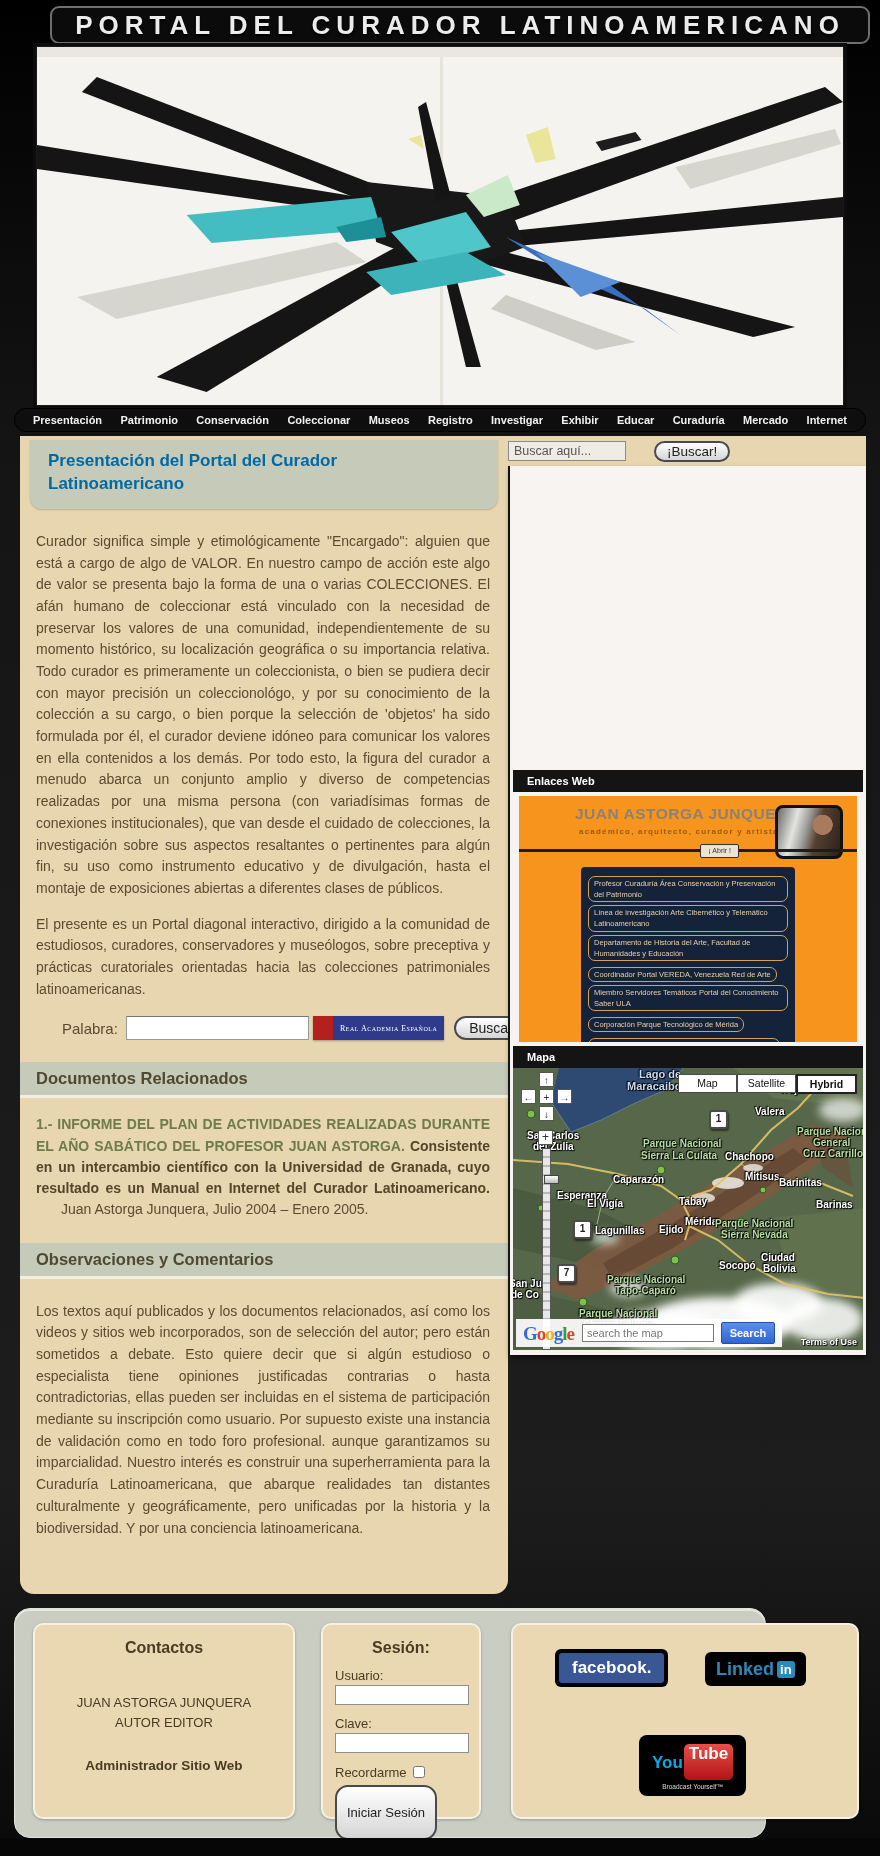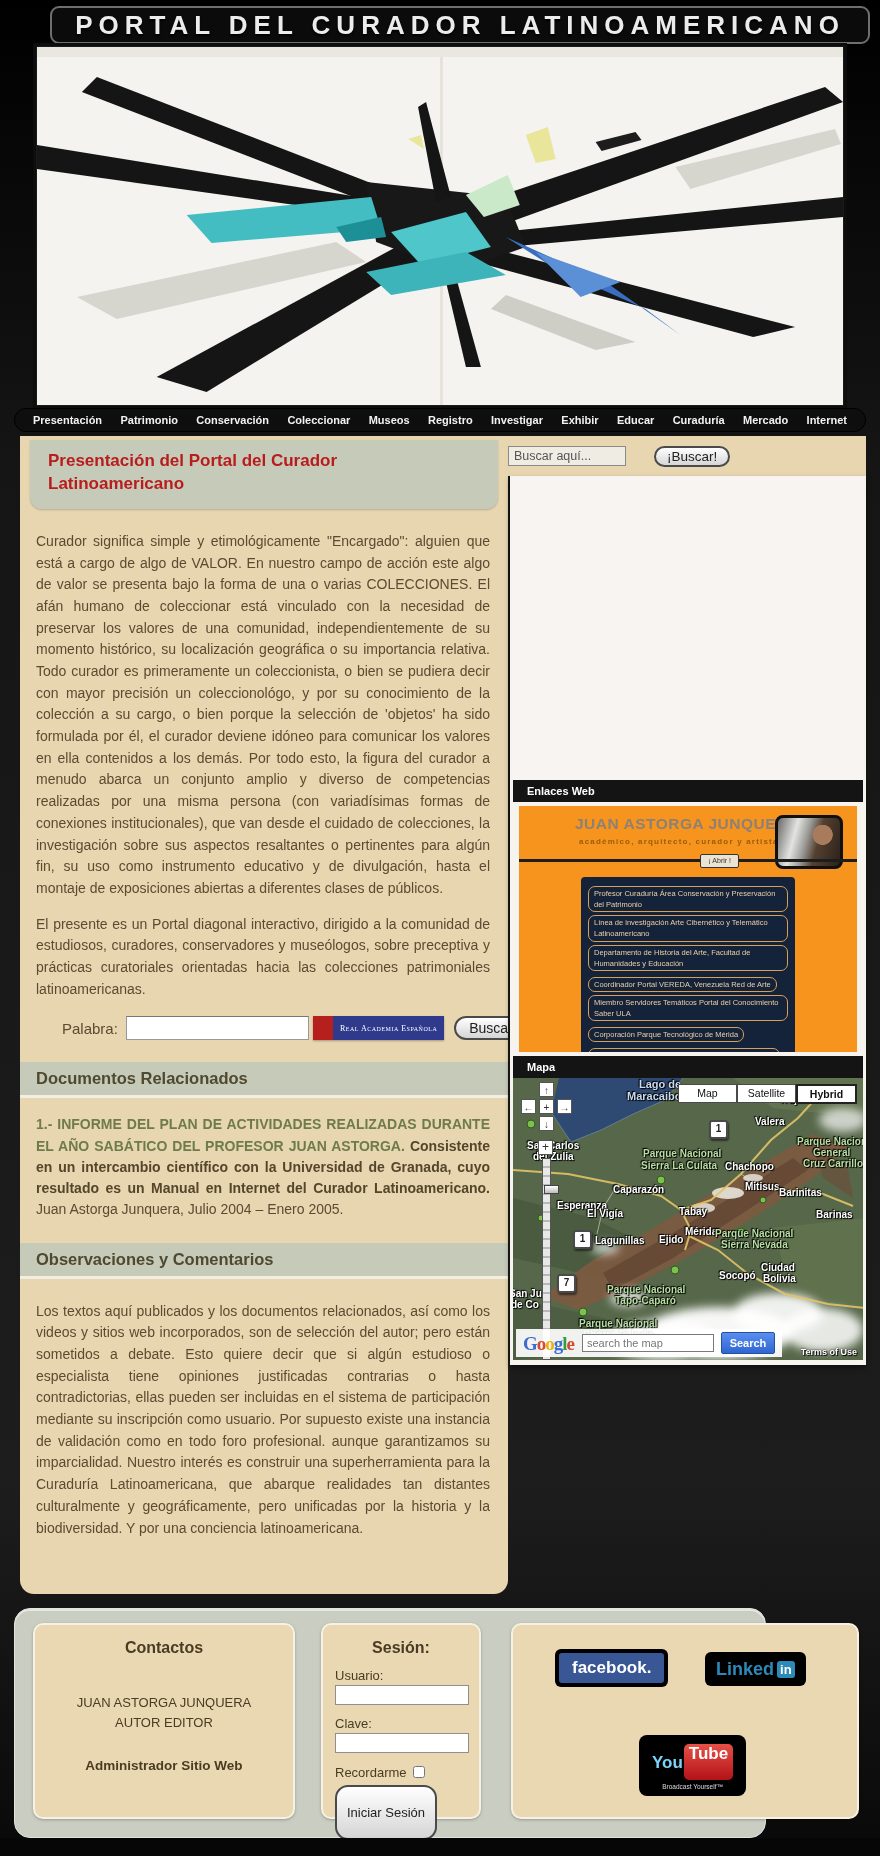--- a/index.html
+++ b/index.html
@@ -27,21 +27,21 @@
     display:flex;align-items:center;justify-content:space-between;padding:0 18px;box-sizing:border-box;
   }
   .nav-item{color:#f2f2f2;font-size:11px;font-weight:bold;cursor:pointer;white-space:nowrap;}
   
   .left-col{
     position:absolute;left:20px;top:436px;width:488px;height:1158px;
     background:#e7d6b0;border-radius:0 0 14px 14px;overflow:hidden;box-sizing:border-box;
   }
   .page-heading{
     margin:4px 10px 0;background:#c6cab9;border-radius:0 0 12px 12px;
-    padding:10px 18px 13px;font-size:17px;font-weight:bold;color:#b91c1c;line-height:1.35;
+    padding:10px 18px 13px;font-size:17px;font-weight:bold;color:#0369a1;line-height:1.35;
     box-shadow:0 1px 2px rgba(0,0,0,.2);
   }
   .page-heading span{display:block;max-width:345px;}
   .body-text{padding:22px 18px 0 16px;font-size:14px;line-height:1.55;color:#5d4a31;text-align:justify;}
   .body-text p{margin:0 0 14px;}
   .palabra-row{display:flex;align-items:center;margin:16px 0 22px 42px;}
   .palabra-label{font-size:15px;color:#5d4a31;margin-right:8px;}
   .word-input{width:206px;height:24px;background:#fff;border:1px solid #999;border-top-color:#777;box-sizing:border-box;}
   .rae{display:flex;height:24px;margin-left:4px;cursor:pointer;box-shadow:0 1px 2px rgba(0,0,0,.3);}
   .rae-red{width:20px;background:#b5201e;}
@@ -53,24 +53,24 @@
     color:#222;cursor:pointer;white-space:nowrap;
   }
   .buscar-pill{margin-left:10px;padding:2px 13px;font-size:14px;}
   .section-bar{
     margin-top:20px;background:#c6cab9;padding:7px 16px;font-size:16.5px;font-weight:bold;
     color:#4f4930;border-bottom:3px solid #f3eee2;
   }
   .docs-body{padding:16px 18px 2px 16px;font-size:14px;line-height:1.52;text-align:justify;}
   .docs-title{color:#6e7b4b;font-weight:bold;}
   .docs-bold{color:#55452a;font-weight:bold;}
-  .docs-byline{color:#5d4a31;}
+  .docs-byline{color:#5d4a31;margin-left:25px;}
   
   .right-col{position:absolute;left:508px;top:436px;width:358px;}
-  .search-row{height:40px;background:#e7d6b0;display:flex;align-items:center;}
+  .search-row{height:30px;background:#e7d6b0;display:flex;align-items:center;}
   .site-search{width:118px;height:20px;background:#efece3;border:1px solid #8a8a8a;font-size:12.5px;color:#555;
     padding:0 5px;box-sizing:border-box;font-family:"Liberation Sans",sans-serif;}
   .sbuscar-pill{margin-left:28px;padding:1px 11px;font-size:13.5px;}
   .panel{margin-left:2px;background:#f7f4f0;padding:0 0 5px;box-shadow:0 3px 5px rgba(0,0,0,.5);}
   .black-bar{background:#141414;color:#fff;font-weight:bold;font-size:11px;padding:5px 0 5px 14px;margin:0 3px;}
   .videos-area{height:304px;background:#f7f4f1;margin:0 3px;}
   
   .orange-panel{margin:4px 9px;background:#f7941e;height:246px;overflow:hidden;position:relative;padding-top:9px;box-sizing:border-box;}
   .op-name{margin-left:56px;font-size:15.5px;font-weight:bold;color:#8b8176;letter-spacing:.5px;}
   .op-sub{margin-left:60px;margin-top:4px;font-size:8px;font-weight:bold;color:#9a5c0c;letter-spacing:1.2px;}
@@ -135,21 +135,21 @@
   .s-link{margin-top:18px;font-size:12px;color:#4a3c22;cursor:pointer;}
   .social{left:496px;width:348px;}
   .fb-badge{position:absolute;left:42px;top:24px;background:#000;border-radius:6px;padding:4px;cursor:pointer;}
   .fb-inner{background:#3a5795;border-radius:3px;color:#fff;font-weight:bold;font-size:17px;padding:5px 13px;}
   .li-badge{position:absolute;left:192px;top:27px;background:#000;border-radius:6px;padding:8px 11px;
     display:flex;align-items:center;cursor:pointer;}
   .li-text{color:#2c89b8;font-weight:bold;font-size:18px;line-height:1;}
   .li-in{margin-left:3px;background:#2c89b8;color:#fff;font-weight:bold;font-size:13px;border-radius:3px;padding:2px 3px;line-height:1;}
   .yt-badge{position:absolute;left:126px;top:110px;background:#000;border-radius:8px;padding:9px 13px 6px;text-align:center;cursor:pointer;}
   .yt-row{display:flex;align-items:center;justify-content:center;}
-  .yt-you{color:#7dd3fc;font-weight:bold;font-size:17px;line-height:1;}
+  .yt-you{color:#0ea5e9;font-weight:bold;font-size:17px;line-height:1;}
   .yt-tube{margin-left:1px;background:linear-gradient(#e85048,#b31217);border-radius:5px;color:#fff;font-weight:bold;
     font-size:17px;padding:1px 5px 18px;line-height:1;}
   .yt-tag{margin-top:3px;font-size:6.5px;color:#ddd;}
   .bottom-strip{position:absolute;left:0;right:0;bottom:0;height:18px;background:#060606;}
 </style>
 </head>
 <body>
 
 <div class="title-bar">
   <span>PORTAL DEL CURADOR LATINOAMERICANO</span>

